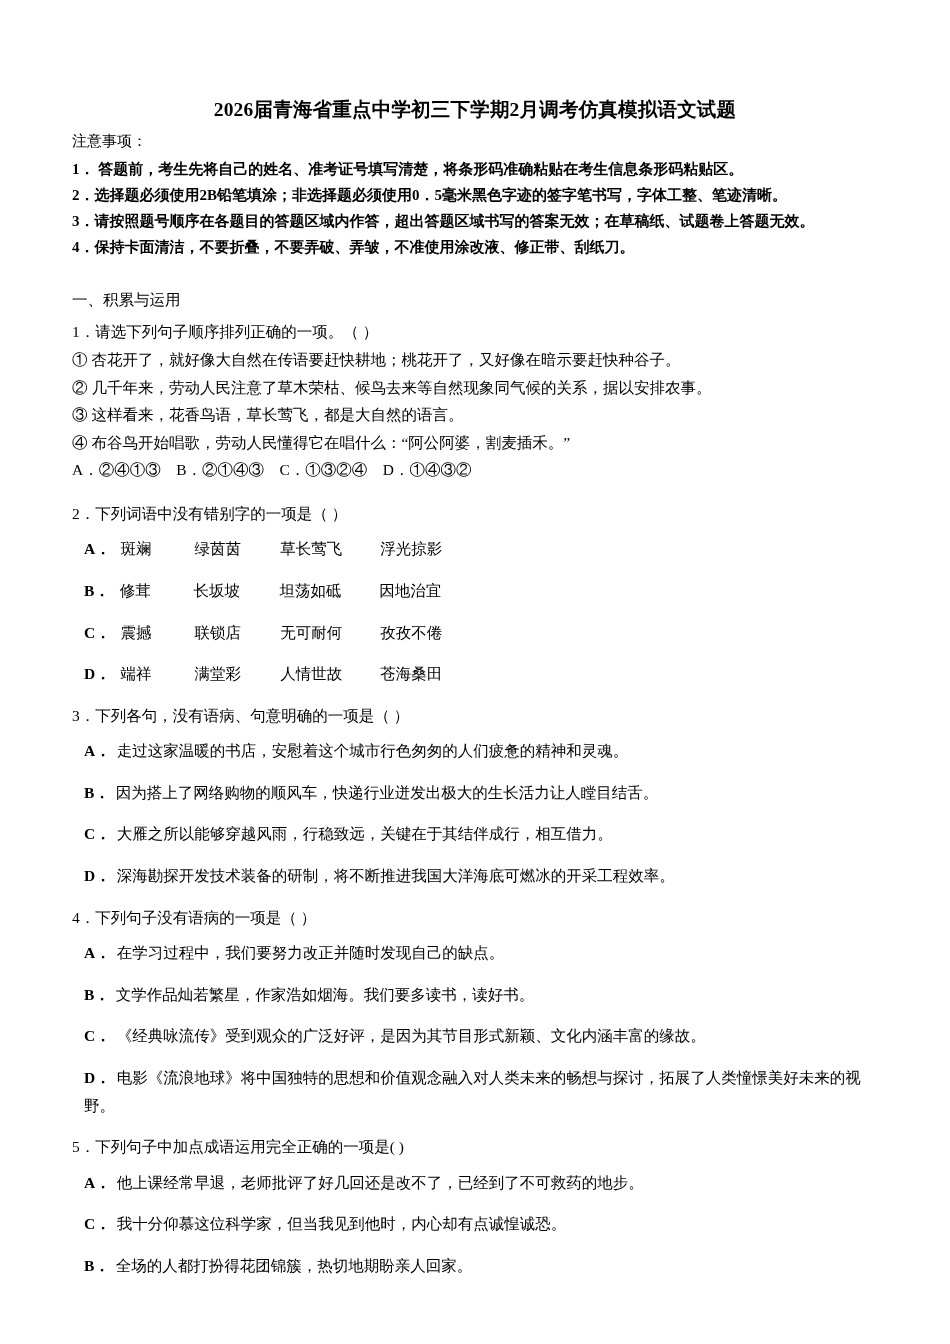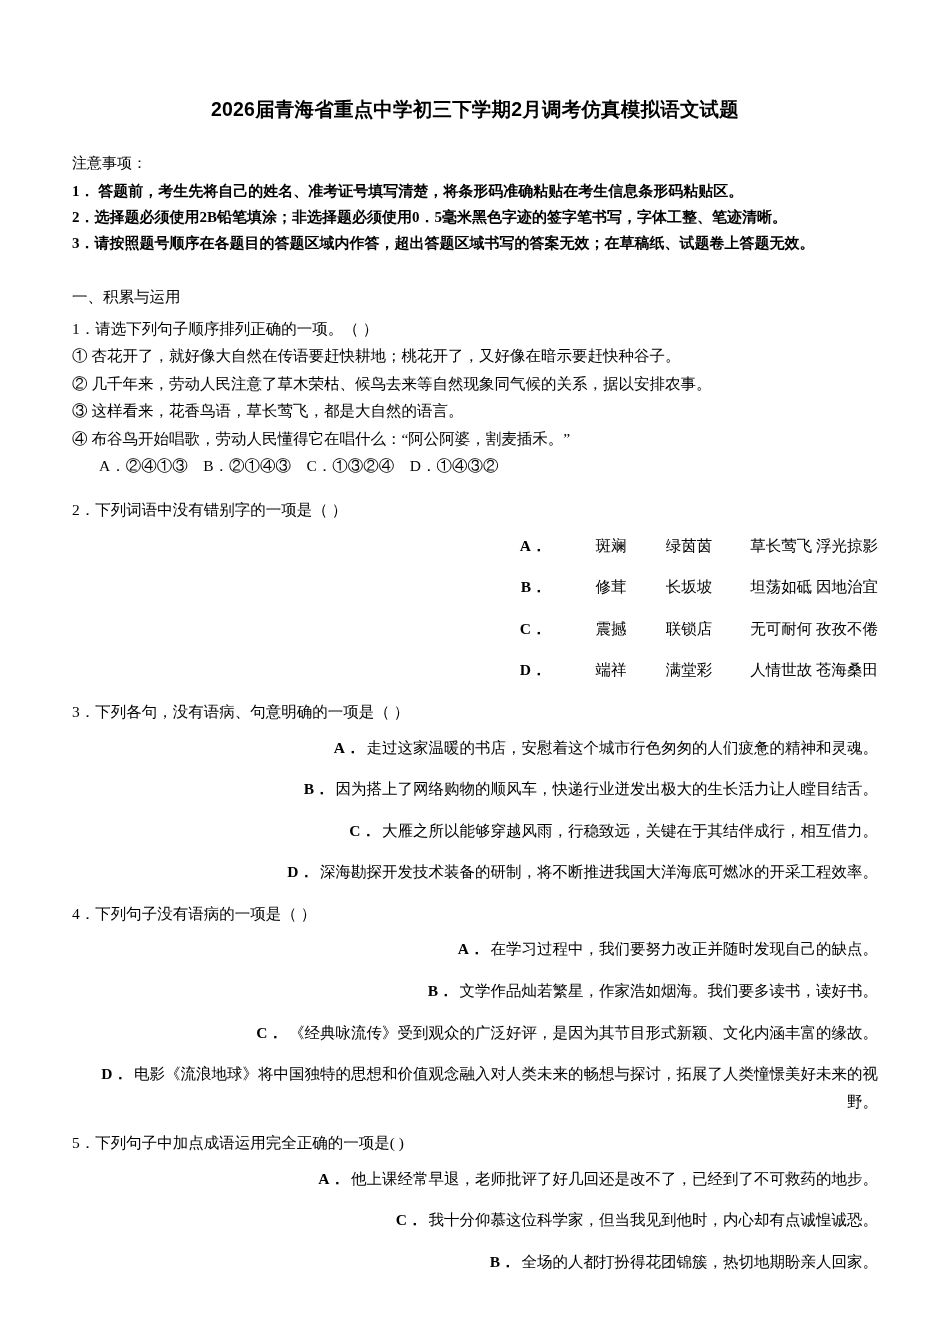--- a/index.html
+++ b/index.html
@@ -14,25 +14,25 @@
   .page {
     width: 950px;
     min-height: 1344px;
     box-sizing: border-box;
     padding: 96px 72px 40px 72px;
     background: #ffffff;
     position: relative;
   }
   .doc-title {
     text-align: center;
-    font-family: Liberation Sans, sans-serif;
+    font-family: Liberation Serif, serif;
     font-weight: bold;
     font-size: 19.5px;
     letter-spacing: 0.2px;
-    margin: 0 0 28px 0;
+    margin: 0 0 6px 0;
     line-height: 1.4;
   }
   .notice-head {
     font-size: 15px;
     margin: 0 0 4px 0;
     line-height: 1.6;
   }
   .notice-list {
     margin: 0 0 28px 0;
     font-weight: bold;
@@ -58,31 +58,29 @@
   }
   .q-sub {
     font-size: 15.5px;
     line-height: 1.78;
     text-align: justify;
   }
   .opt-line {
     font-size: 15.5px;
     line-height: 1.78;
     text-align: justify;
-    margin-left: 27px;
   }
   .opt-block {
     margin-top: 8px;
   }
   .opt-row {
     font-size: 15.5px;
     line-height: 1.78;
     margin-bottom: 14px;
     display: block;
-    text-align: right;
   }
   .opt-row .lab {
     font-family: "Liberation Serif", serif;
     font-weight: bold;
     margin-right: 6px;
   }
   .opt-row.indent {
     padding-left: 12px;
   }
   .word-cols span.w {
@@ -102,20 +100,21 @@
 
 <div class="page">
 
   <h1 class="doc-title">2026届青海省重点中学初三下学期2月调考仿真模拟语文试题</h1>
 
   <div class="notice-head">注意事项：</div>
   <div class="notice-list">
     <div class="notice-item">1． 答题前，考生先将自己的姓名、准考证号填写清楚，将条形码准确粘贴在考生信息条形码粘贴区。</div>
     <div class="notice-item">2．选择题必须使用2B铅笔填涂；非选择题必须使用0．5毫米黑色字迹的签字笔书写，字体工整、笔迹清晰。</div>
     <div class="notice-item">3．请按照题号顺序在各题目的答题区域内作答，超出答题区域书写的答案无效；在草稿纸、试题卷上答题无效。</div>
+    <div class="notice-item">4．保持卡面清洁，不要折叠，不要弄破、弄皱，不准使用涂改液、修正带、刮纸刀。</div>
   </div>
 
   <div class="section-head">一、积累与运用</div>
 
   <div class="q">
     <div class="q-stem"><span class="num">1．</span><span>请选下列句子顺序排列正确的一项。（            ）</span></div>
     <div class="q-sub">① 杏花开了，就好像大自然在传语要赶快耕地；桃花开了，又好像在暗示要赶快种谷子。</div>
     <div class="q-sub">② 几千年来，劳动人民注意了草木荣枯、候鸟去来等自然现象同气候的关系，据以安排农事。</div>
     <div class="q-sub">③ 这样看来，花香鸟语，草长莺飞，都是大自然的语言。</div>
     <div class="q-sub">④ 布谷鸟开始唱歌，劳动人民懂得它在唱什么：“阿公阿婆，割麦插禾。”</div>

